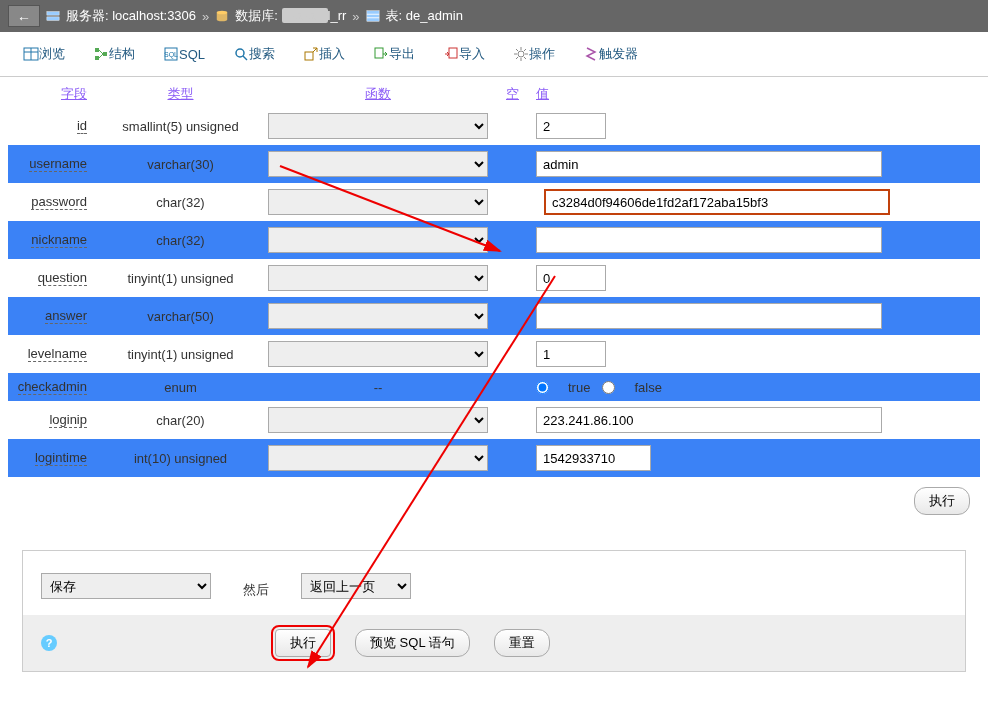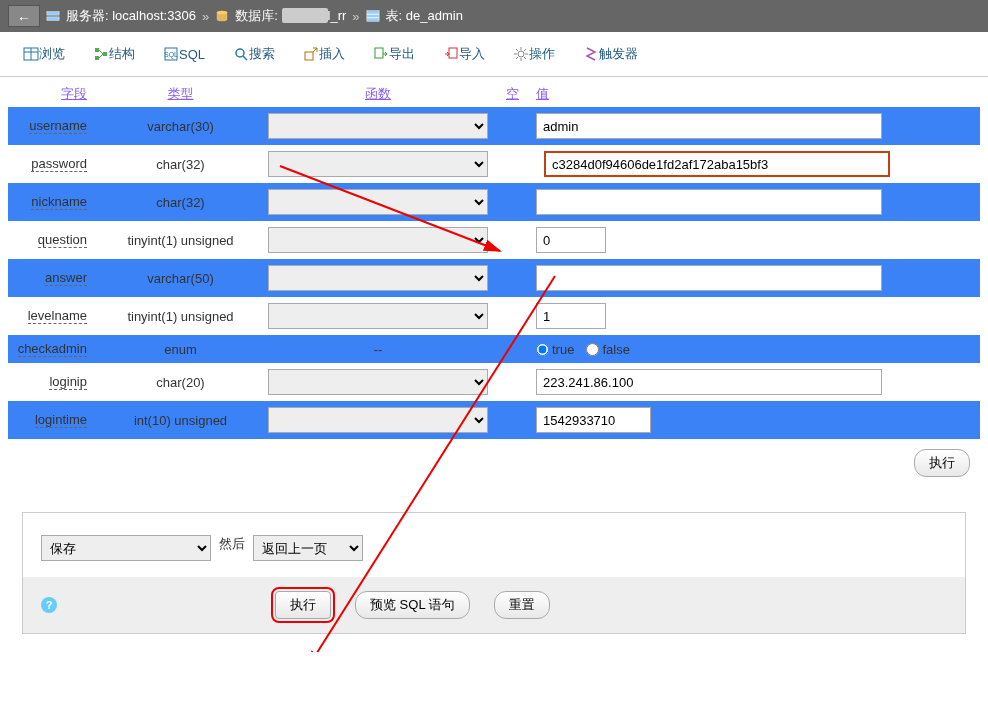--- a/index.html
+++ b/index.html
@@ -30,29 +30,29 @@
 table.fields .col-value { }
 .field-label { border-bottom: 1px dashed #666; cursor: help; display: inline-block; }
 
 select.func { width: 220px; height: 26px; border: 1px solid #aaa; background: #eee; font-size: 13px; }
 input.val { height: 26px; border: 1px solid #aaa; padding: 2px 6px; font-size: 13px; }
 input.val.small { width: 70px; }
 input.val.wide { width: 346px; }
 input.val.mid { width: 115px; }
 input.val.highlight { border: 2px solid #c2410c; margin-left: 8px; }
 .radio-group { display: flex; gap: 12px; align-items: center; }
-.radio-group label { display: flex; align-items: center; gap: 3px; }
+.radio-group label { display: flex; align-items: center; gap: 19px; }
 
 .btn { border: 1px solid #aaa; background: linear-gradient(#fff,#e8e8e8); padding: 4px 14px; border-radius: 12px; cursor: pointer; font-size: 13px; text-align: center; }
 .btn.highlight { outline: 2px solid #e00; outline-offset: 2px; border-radius: 4px; }
 
 .exec-row { text-align: right; padding: 10px; }
 
 .bottom-panel { margin: 25px 14px 10px 14px; border: 1px solid #ccc; }
-.bottom-panel .row1 { padding: 22px 18px 16px 18px; display: flex; align-items: flex-start; gap: 8px; }
+.bottom-panel .row1 { padding: 22px 18px 16px 18px; display: flex; align-items: flex-end; gap: 32px; }
 .bottom-panel .row2 { background: #eee; padding: 14px 18px; display: flex; align-items: center; gap: 24px; }
 .bottom-panel select { height: 26px; border: 1px solid #aaa; background: #eee; font-size: 13px; padding: 2px 4px; }
 
 .help-icon { width: 16px; height: 16px; border-radius: 50%; background: #6cf; display: inline-flex; align-items: center; justify-content: center; color: #fff; font-weight: bold; font-size: 11px; cursor: pointer; }
 
 svg.annot { position: absolute; top: 0; left: 0; pointer-events: none; }
 </style>
 </head>
 <body>
 
@@ -160,20 +160,27 @@
   <thead>
     <tr>
       <th class="col-field"><a>字段</a></th>
       <th class="col-type"><a>类型</a></th>
       <th class="col-func"><a>函数</a></th>
       <th class="col-null"><a>空</a></th>
       <th class="col-value"><a>值</a></th>
     </tr>
   </thead>
   <tbody id="rows-body">
+        <tr class="odd">
+          <td class="col-field"><span class="field-label">id</span></td>
+          <td class="col-type">smallint(5) unsigned</td>
+          <td class="col-func"><select class="func"><option></option></select></td>
+          <td class="col-null"></td>
+          <td class="col-value"><input type="text" class="val small" value="2" style=""></td>
+        </tr>
         <tr class="even">
           <td class="col-field"><span class="field-label">username</span></td>
           <td class="col-type">varchar(30)</td>
           <td class="col-func"><select class="func"><option></option></select></td>
           <td class="col-null"></td>
           <td class="col-value"><input type="text" class="val wide" value="admin" style=""></td>
         </tr>
         <tr class="odd">
           <td class="col-field"><span class="field-label">password</span></td>
           <td class="col-type">char(32)</td>

